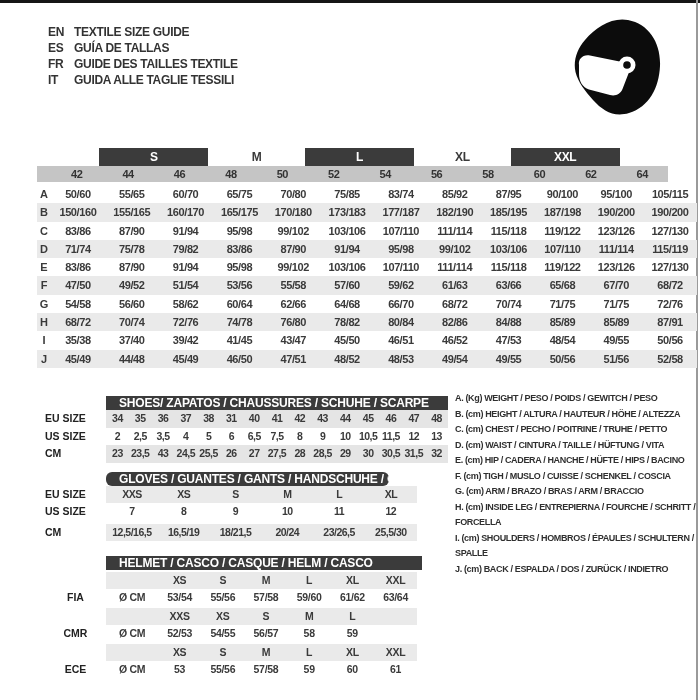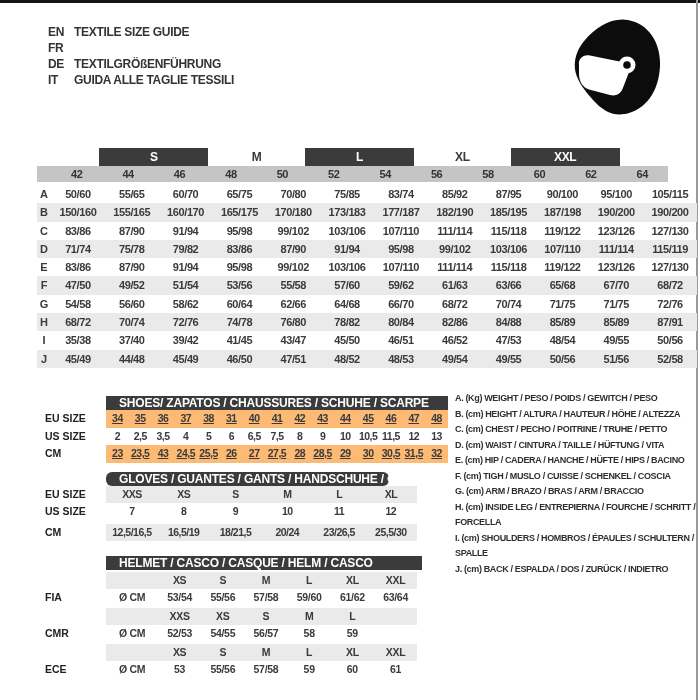--- a/index.html
+++ b/index.html
@@ -32,34 +32,34 @@
   
   .sec-title{position:absolute;height:14px;line-height:14px;background:#3b3b3b;color:#fff;font-size:12px;font-weight:700;padding-left:13px;box-sizing:border-box;letter-spacing:-0.2px;white-space:nowrap;overflow:hidden;}
   #shoes-title{left:106px;top:396px;width:342px;}
   #gloves-title{left:106px;top:472px;width:283px;border-radius:6px;}
   #helmet-title{left:106px;top:556px;width:316px;}
 
   
   .shoes-rows{position:absolute;left:45px;top:410px;}
   .srow{display:grid;grid-template-columns:61px repeat(15,22.8px);height:17.5px;line-height:17.5px;font-size:10.5px;font-weight:700;text-align:center;color:#3a3a3a;}
   .srow .slabel{text-align:left;color:#222;}
-  .srow.band .scell{background:#fdba74;text-decoration:underline;}
+  .srow.band .scell{background:#e5e5e5;}
   .scell{letter-spacing:-0.5px;white-space:nowrap;}
 
   
   .gloves-rows{position:absolute;left:45px;top:486px;}
   .grow{display:grid;grid-template-columns:61px repeat(6,51.8px);height:17px;line-height:17px;font-size:10.5px;font-weight:700;text-align:center;color:#3a3a3a;}
   .grow .slabel{text-align:left;color:#222;}
   .grow.band .scell{background:#eaeaea;}
   .grow.gap{margin-top:4px;}
 
   
   .helmet-rows{position:absolute;left:45px;top:572px;}
   .hrow{display:grid;grid-template-columns:61px 52px repeat(6,43.2px);height:17px;line-height:17px;font-size:10.5px;font-weight:700;text-align:center;color:#3a3a3a;}
-  .hrow .hlabel{text-align:left;color:#222;}
+  .hrow .hlabel{text-align:center;color:#222;}
   .hrow.band .hcell,.hrow.band .hsub{background:#eaeaea;}
   .hrow.hgap{margin-top:2px;}
   .hcell,.hsub{letter-spacing:-0.3px;white-space:nowrap;}
 
   
   .legend{position:absolute;left:455px;top:391px;width:250px;}
   .legend-line{font-size:9px;font-weight:700;line-height:15.5px;letter-spacing:-0.35px;color:#2f2f2f;}
 </style>
 </head>
 <body>
@@ -67,25 +67,26 @@
 <div class="page">
   <div class="top-edge"></div>
   <div class="right-edge"></div>
 
   <div class="languages">
       <div class="lang-row">
         <div class="lang-code">EN</div>
         <div class="lang-label">TEXTILE SIZE GUIDE</div>
       </div>
       <div class="lang-row">
+        <div class="lang-code">ES</div>
+        <div class="lang-label">GUÍA DE TALLAS</div>
+      </div>
+      <div class="lang-row">
         <div class="lang-code">FR</div>
-      </div>
-      <div class="lang-row">
-        <div class="lang-code">DE</div>
-        <div class="lang-label">TEXTILGRÖßENFÜHRUNG</div>
+        <div class="lang-label">GUIDE DES TAILLES TEXTILE</div>
       </div>
       <div class="lang-row">
         <div class="lang-code">IT</div>
         <div class="lang-label">GUIDA ALLE TAGLIE TESSILI</div>
       </div>
     </div>
 
   <svg class="helmet-svg" viewBox="0 0 92 100" aria-hidden="true">
     <path d="M58 2 C79 6 91 25 90 48 C89 70 79 89 59 95 C44 99.5 33 93 23 82 C15 73 8 64 5.5 54 C3 43 7 31 15 22 C26 9 42 -1 58 2 Z" fill="#0c0c0c"></path>
     <path d="M9 47 C8 41 13 36 20 37.5 L52 44 C58 45.2 60.5 50 58.5 55.5 L52.5 71 C50.5 76 45.5 78.5 40 77 L19 71.5 C12.5 69.5 9 63 9 56 Z" fill="#ffffff"></path>

